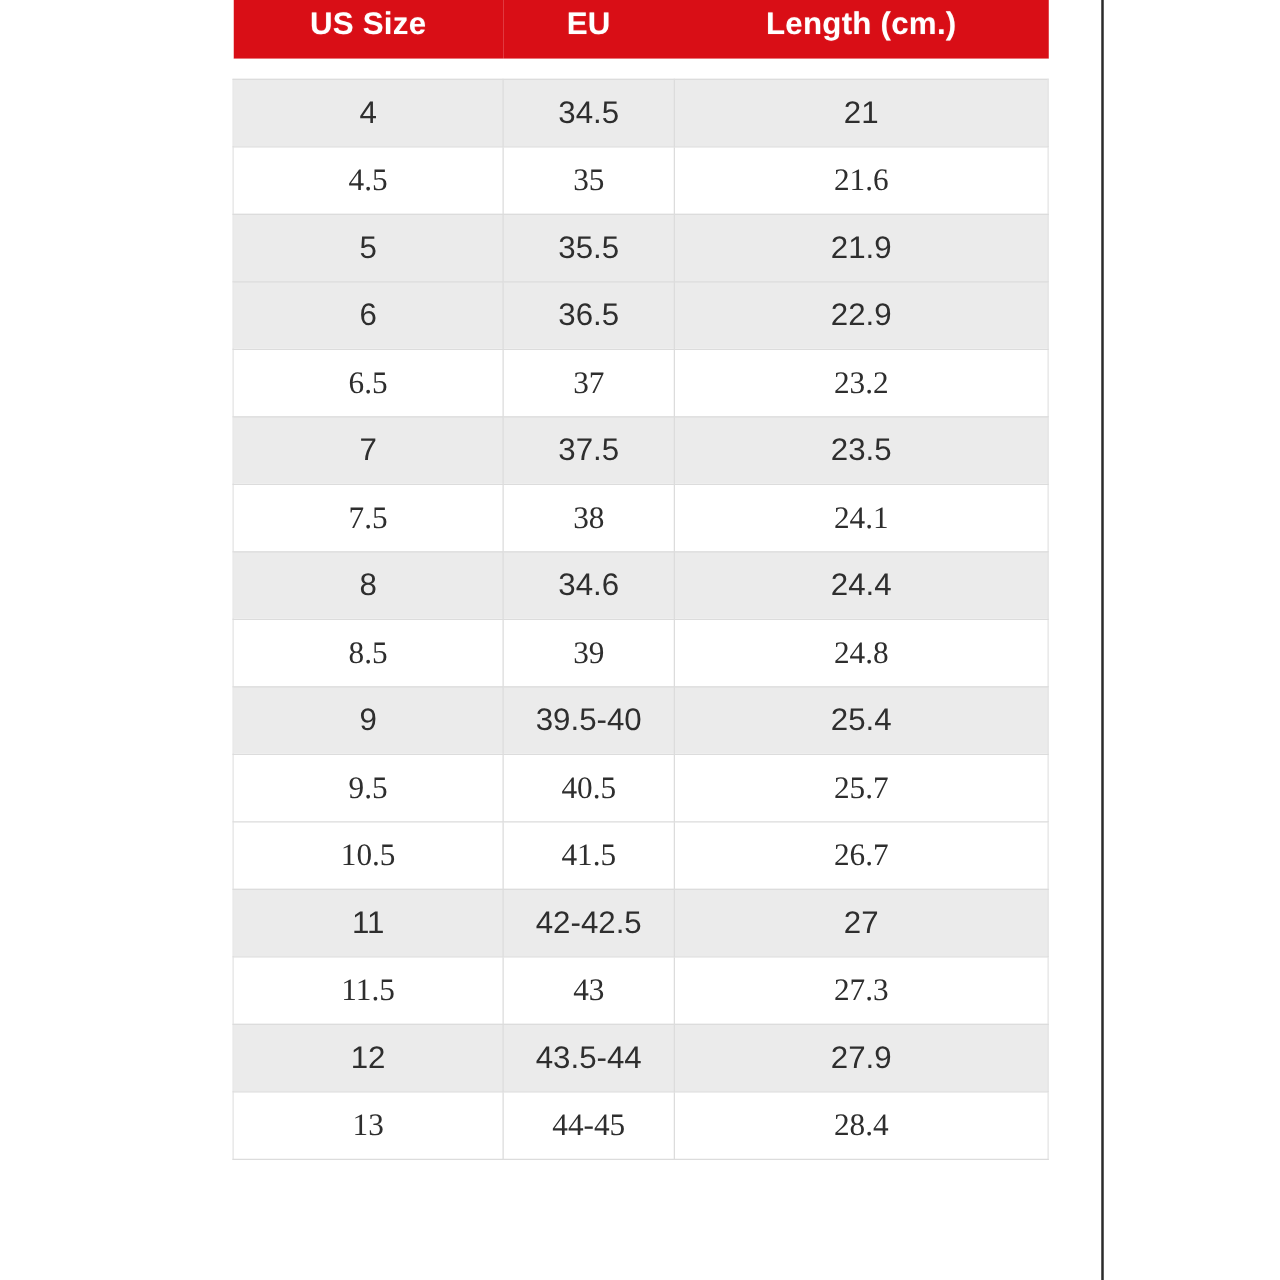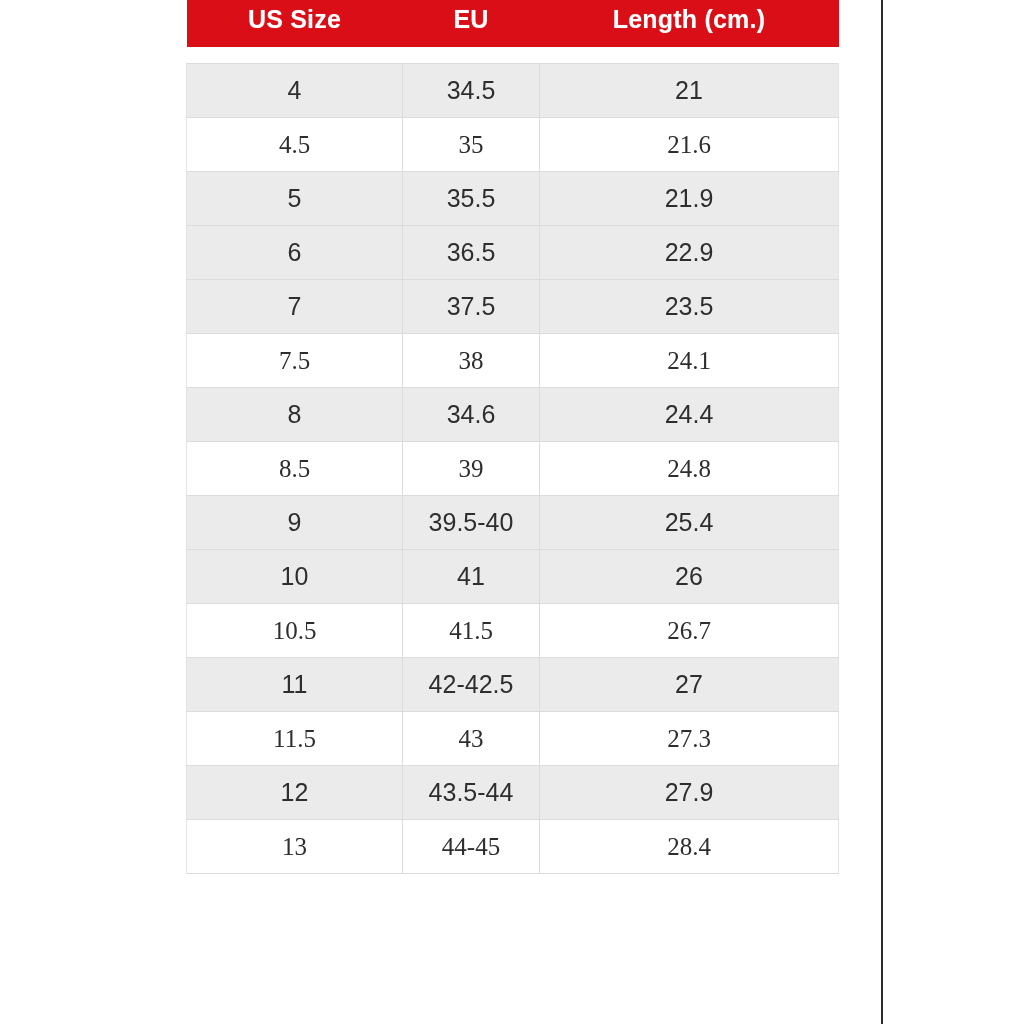--- a/index.html
+++ b/index.html
@@ -144,20 +144,25 @@
         <tr class="data-row shade">
           <td>5</td>
           <td>35.5</td>
           <td>21.9</td>
         </tr>
         <tr class="data-row shade">
           <td>6</td>
           <td>36.5</td>
           <td>22.9</td>
         </tr>
+        <tr class="data-row plain">
+          <td>6.5</td>
+          <td>37</td>
+          <td>23.2</td>
+        </tr>
         <tr class="data-row shade">
           <td>7</td>
           <td>37.5</td>
           <td>23.5</td>
         </tr>
         <tr class="data-row plain">
           <td>7.5</td>
           <td>38</td>
           <td>24.1</td>
         </tr>
@@ -169,24 +174,24 @@
         <tr class="data-row plain">
           <td>8.5</td>
           <td>39</td>
           <td>24.8</td>
         </tr>
         <tr class="data-row shade">
           <td>9</td>
           <td>39.5-40</td>
           <td>25.4</td>
         </tr>
-        <tr class="data-row shade">
-          <td>10</td>
-          <td>41</td>
-          <td>26</td>
+        <tr class="data-row plain">
+          <td>9.5</td>
+          <td>40.5</td>
+          <td>25.7</td>
         </tr>
         <tr class="data-row plain">
           <td>10.5</td>
           <td>41.5</td>
           <td>26.7</td>
         </tr>
         <tr class="data-row shade">
           <td>11</td>
           <td>42-42.5</td>
           <td>27</td>

